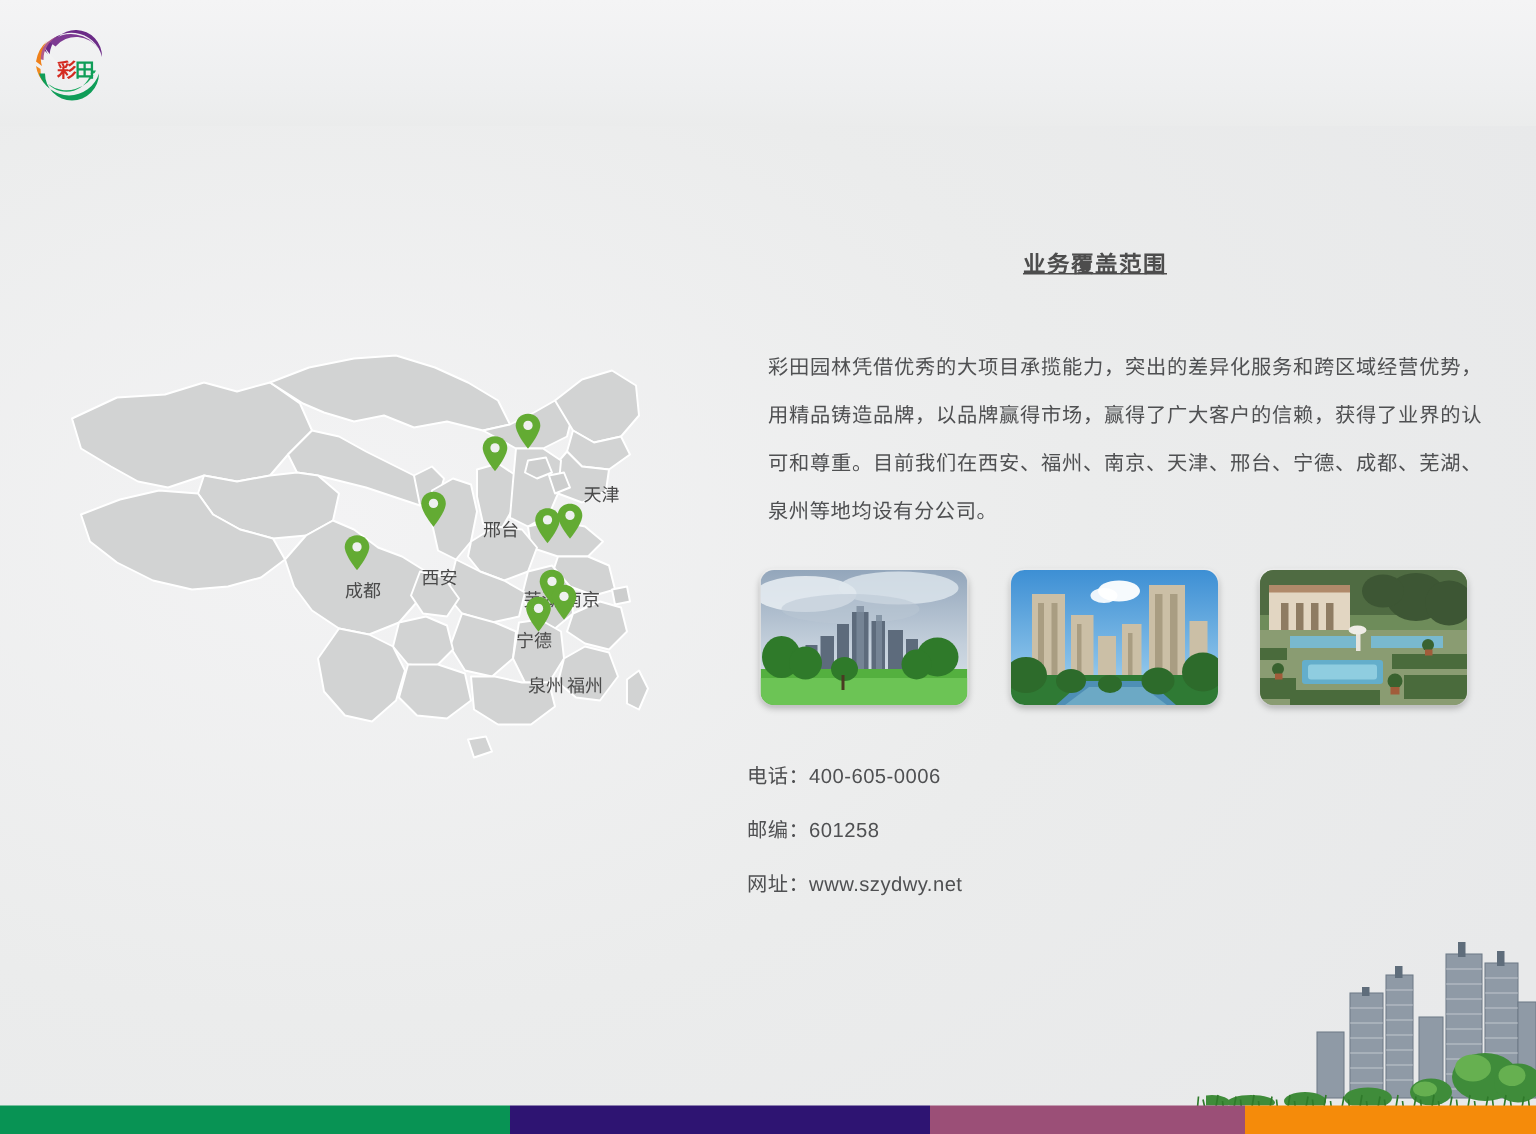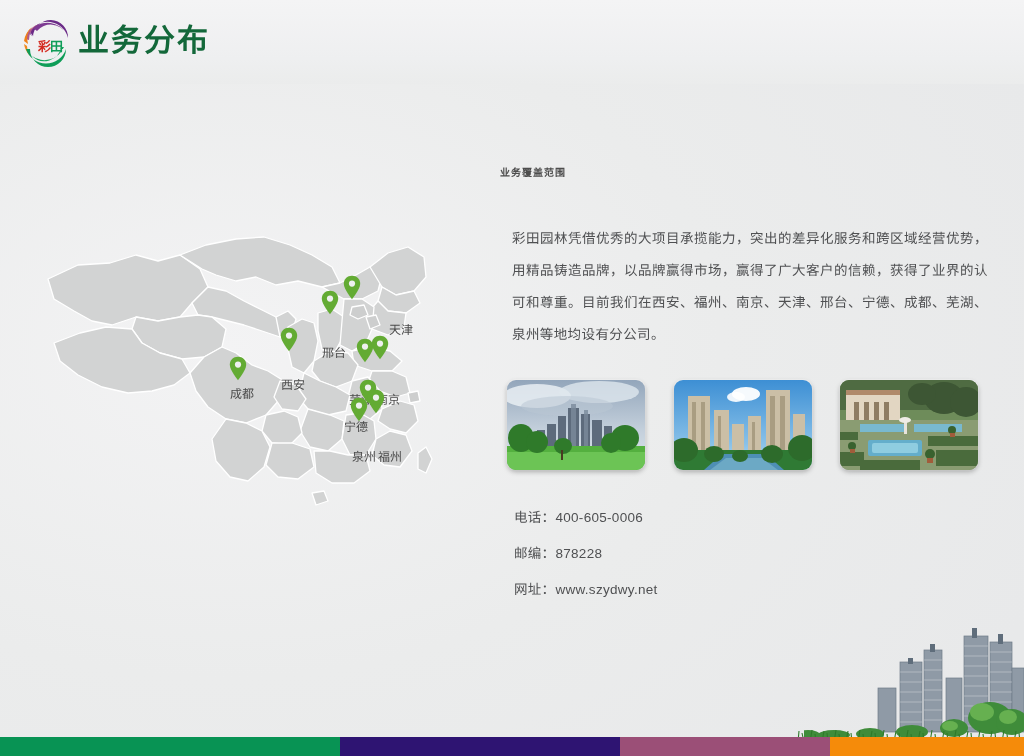--- a/index.html
+++ b/index.html
@@ -68,27 +68,28 @@
     font-family: "DejaVu Sans", "Liberation Sans", sans-serif;
   }
 
   
   .right-panel {
     position: absolute;
     left: 500px; top: 150px;
     width: 500px;
   }
   .section-title {
-    text-align: left;
-    font-size: 10px;
+    text-align: center;
+    font-size: 15px;
     font-weight: bold;
     color: #4d4d4d;
     letter-spacing: 1px;
     margin: 14px 0 0 0;
     padding-right: 40px;
+    text-decoration: underline;
   }
   .body-text {
     margin: 44px 12px 0 12px;
     font-size: 13.5px;
     line-height: 32px;
     color: #4f5052;
     text-align: justify;
     letter-spacing: 0.4px;
   }
 
@@ -107,21 +108,21 @@
     box-shadow: 0 2px 5px rgba(0,0,0,0.28), 0 0 0 1px rgba(255,255,255,0.5);
   }
   .photo:nth-child(1) { left: 0; }
   .photo:nth-child(2) { left: 167px; }
   .photo:nth-child(3) { left: 333px; }
   .photo svg { display: block; }
 
   
   .contact {
     position: absolute;
-    left: 514px; top: 500px;
+    left: 498px; top: 500px;
     width: 400px;
   }
   .contact-line {
     font-size: 13.5px;
     color: #4f5052;
     line-height: 36px;
     letter-spacing: 0.3px;
     white-space: nowrap;
   }
 
@@ -165,21 +166,20 @@
 
         <path d="M10 38 A21 21 0 0 0 50 38 A17 17 0 0 1 14 38 Z" fill="#0f9d58"></path>
         <path d="M48 36 A21 21 0 0 1 16 45 A17 17 0 0 0 45 36 Z" fill="#17a85e"></path>
 
         <path d="M14 21 C24 35, 36 42, 50 37 C38 46, 22 41, 14 21 Z" fill="#f2f3f3"></path>
 
         <text x="22" y="40" font-family="DejaVu Sans, sans-serif" font-size="13" font-weight="bold" fill="#d42a20">彩</text>
         <text x="34" y="40" font-family="DejaVu Sans, sans-serif" font-size="13" font-weight="bold" fill="#0f9d58">田</text>
       </svg>
     </div>
-    <div class="header-title">业务分布</div>
   </div>
 
   <div class="map-area">
     <svg class="map-svg" width="430" height="300" viewBox="0 0 430 300">
       <g fill="#d2d3d3" stroke="#ffffff" stroke-width="1.3" stroke-linejoin="round">
 
         <path d="M8 54 L38 40 L70 38 L96 30 L118 36 L140 30 L160 44 L168 62 L152 78 L140 92 L118 96 L96 92 L72 100 L52 96 L34 86 L14 74 Z"></path>
 
         <path d="M140 30 L166 20 L196 14 L224 12 L250 20 L272 30 L292 42 L300 58 L282 62 L258 56 L236 60 L216 52 L196 56 L176 50 L162 44 Z"></path>
         <path d="M282 62 L300 58 L316 50 L330 42 L342 50 L338 66 L322 74 L304 74 Z"></path>
@@ -444,21 +444,21 @@
             <rect x="87" y="78" width="6" height="5" fill="#a15c3a"></rect>
           <circle cx="112" cy="50" r="4" fill="#39622f"></circle>
             <rect x="110" y="53" width="5" height="4" fill="#a15c3a"></rect>
         </g>
       </svg>
     </div>
   </div>
 
   <div class="contact">
       <div class="contact-line"><span>电话：</span><span>400-605-0006</span></div>
-      <div class="contact-line"><span>邮编：</span><span>878228</span></div>
+      <div class="contact-line"><span>邮编：</span><span>601258</span></div>
       <div class="contact-line"><span>网址：</span><span>www.szydwy.net</span></div>
     </div>
 
   <div class="skyline">
     <svg width="220" height="115" viewBox="0 0 220 115">
       <g fill="#8f9aa6" stroke="#6e7b88" stroke-width="0.7">
         <rect x="96" y="40" width="22" height="70"></rect>
         <rect x="120" y="28" width="18" height="82"></rect>
         <rect x="142" y="56" width="16" height="54"></rect>
         <rect x="160" y="14" width="24" height="96"></rect>

